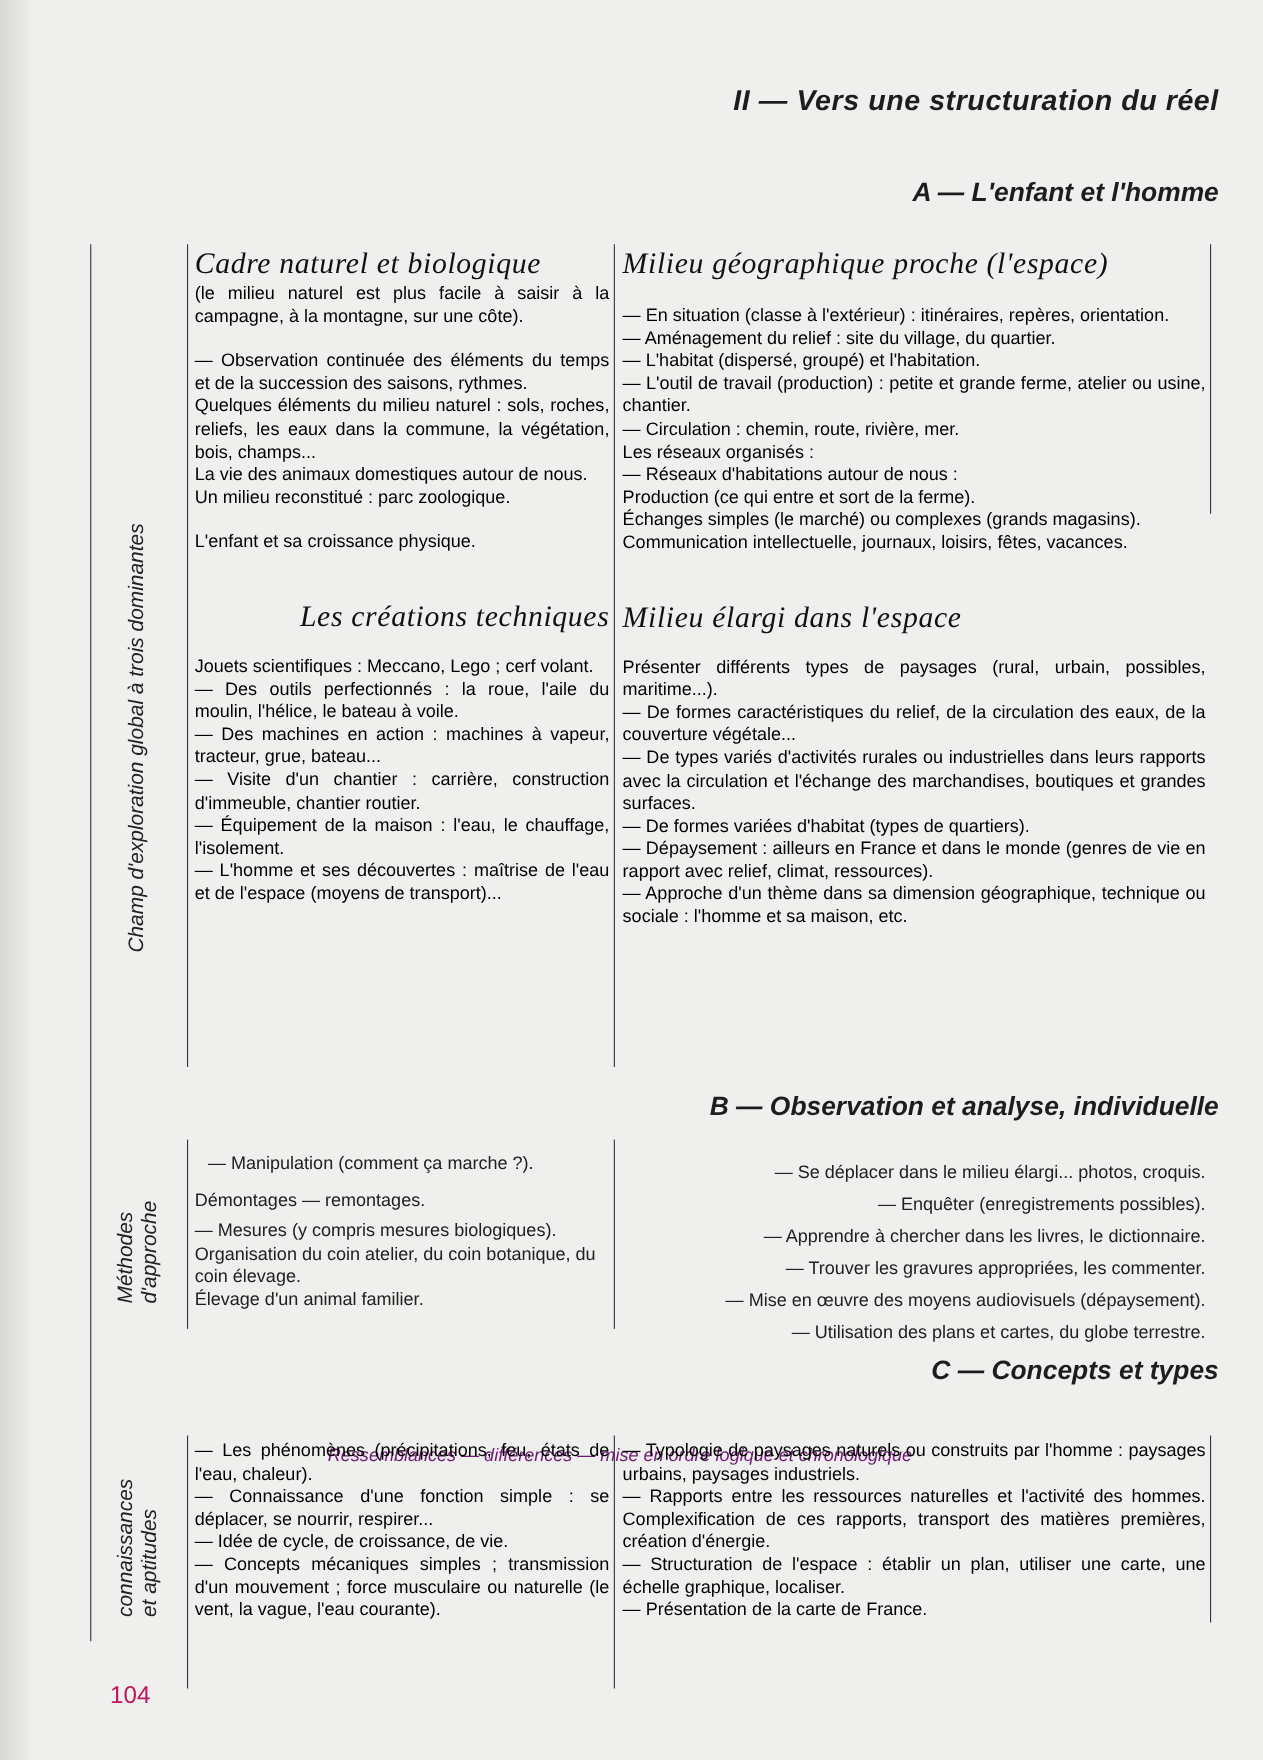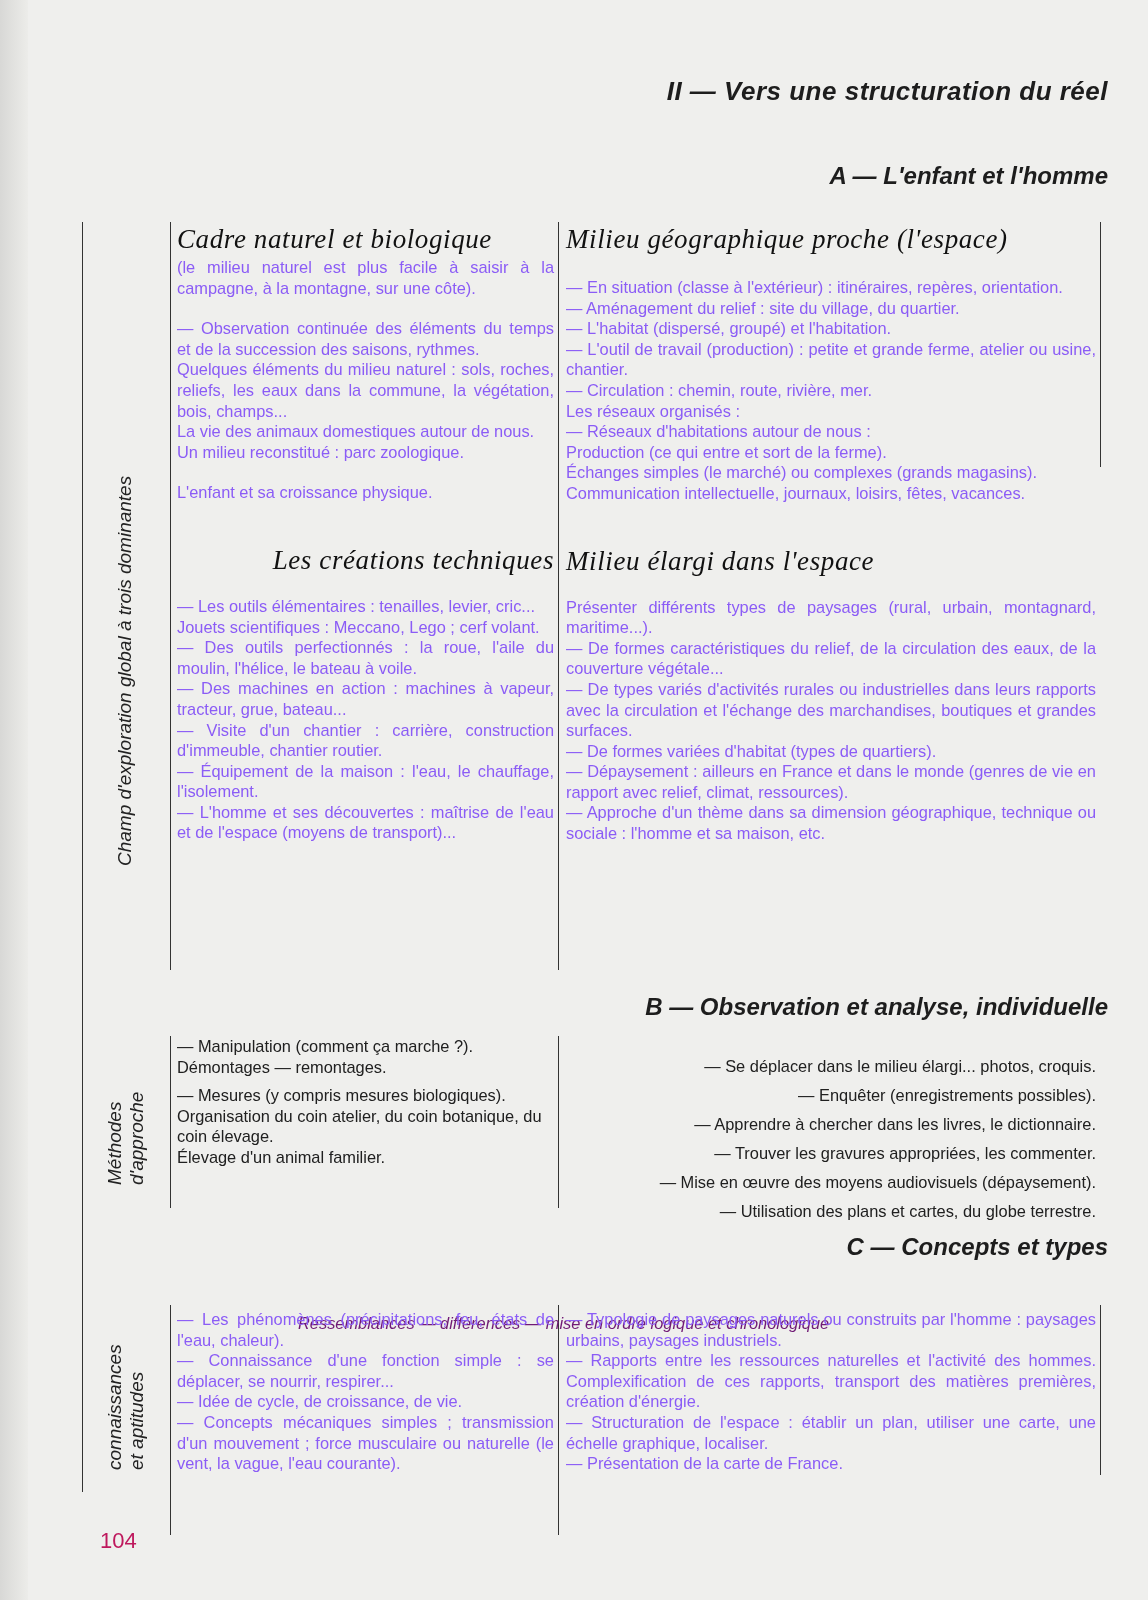--- a/index.html
+++ b/index.html
@@ -24,21 +24,21 @@
   .vline { position: absolute; width: 1px; background: #333; }
   .side-label {
     position: absolute; font-style: italic; font-size: 19px; color: #222;
     transform-origin: left top; transform: rotate(-90deg); white-space: nowrap; line-height: 26px;
   }
   .col-head {
     font-family: "Liberation Serif", serif; font-style: italic; font-size: 27px; color: #111;
     white-space: nowrap; letter-spacing: 0.6px;
   }
   .para {
-    font-size: 16.4px; line-height: 20.6px; text-align: justify; color: #8b5cf6;
+    font-size: 16.4px; line-height: 20.6px; text-align: justify; color: #000000;
   }
   .para p { margin: 0; }
   .para p.gap { margin-top: 20px; }
   .cond {
     font-size: 16.4px; line-height: 20.6px; color: #202020; font-stretch: condensed;
   }
   .b-list p { margin: 0 0 8.5px 0; }
   .rib {
     font-style: italic; font-size: 16.4px; color: #701a75; white-space: nowrap; margin-top: 36px;
   }
@@ -73,21 +73,20 @@
   <div class="para" style="margin-top:2px;">
     <p>(le milieu naturel est plus facile à saisir à la campagne, à la montagne, sur une côte).</p>
     <p class="gap">— Observation continuée des éléments du temps et de la succession des saisons, rythmes.</p>
     <p>Quelques éléments du milieu naturel : sols, roches, reliefs, les eaux dans la commune, la végétation, bois, champs...</p>
     <p>La vie des animaux domestiques autour de nous.</p>
     <p>Un milieu reconstitué : parc zoologique.</p>
     <p class="gap">L'enfant et sa croissance physique.</p>
   </div>
   <div class="col-head" style="margin-top:42px;text-align:right;">Les créations techniques</div>
   <div class="para" style="margin-top:20px;">
-    <p>— Les outils élémentaires : tenailles, levier, cric...</p>
     <p>Jouets scientifiques : Meccano, Lego ; cerf volant.</p>
     <p>— Des outils perfectionnés : la roue, l'aile du moulin, l'hélice, le bateau à voile.</p>
     <p>— Des machines en action : machines à vapeur, tracteur, grue, bateau...</p>
     <p>— Visite d'un chantier : carrière, construction d'immeuble, chantier routier.</p>
     <p>— Équipement de la maison : l'eau, le chauffage, l'isolement.</p>
     <p>— L'homme et ses découvertes : maîtrise de l'eau et de l'espace (moyens de transport)...</p>
   </div>
 </div>
 
 <div class="abs" style="left:566px; top:224px; width:530px;">
@@ -99,32 +98,32 @@
     <p>— L'outil de travail (production) : petite et grande ferme, atelier ou usine, chantier.</p>
     <p>— Circulation : chemin, route, rivière, mer.</p>
     <p>Les réseaux organisés :</p>
     <p>— Réseaux d'habitations autour de nous :</p>
     <p>Production (ce qui entre et sort de la ferme).</p>
     <p>Échanges simples (le marché) ou complexes (grands magasins).</p>
     <p>Communication intellectuelle, journaux, loisirs, fêtes, vacances.</p>
   </div>
   <div class="col-head" style="margin-top:42px;">Milieu élargi dans l'espace</div>
   <div class="para" style="margin-top:20px;">
-    <p>Présenter différents types de paysages (rural, urbain, montagnard, maritime...).</p>
+    <p>Présenter différents types de paysages (rural, urbain, possibles, maritime...).</p>
     <p>— De formes caractéristiques du relief, de la circulation des eaux, de la couverture végétale...</p>
     <p>— De types variés d'activités rurales ou industrielles dans leurs rapports avec la circulation et l'échange des marchandises, boutiques et grandes surfaces.</p>
     <p>— De formes variées d'habitat (types de quartiers).</p>
     <p>— Dépaysement : ailleurs en France et dans le monde (genres de vie en rapport avec relief, climat, ressources).</p>
     <p>— Approche d'un thème dans sa dimension géographique, technique ou sociale : l'homme et sa maison, etc.</p>
   </div>
 </div>
 
 <div class="abs section-title" style="top:993px;">B — Observation et analyse, individuelle</div>
 <div class="abs cond b-list" style="left:177px; top:1036px; width:377px;">
-  <p style="margin:0;">— Manipulation (comment ça marche ?).</p>
+  <p style="margin:12px;">— Manipulation (comment ça marche ?).</p>
   <p style="margin:0 0 8px 0;">Démontages — remontages.</p>
   <p style="margin:0;">— Mesures (y compris mesures biologiques).</p>
   <p style="margin:0;">Organisation du coin atelier, du coin botanique, du coin élevage.</p>
   <p style="margin:0;">Élevage d'un animal familier.</p>
 </div>
 <div class="abs cond b-list" style="left:566px; top:1056px; width:530px;text-align:right;">
   <p>— Se déplacer dans le milieu élargi... photos, croquis.</p>
   <p>— Enquêter (enregistrements possibles).</p>
   <p>— Apprendre à chercher dans les livres, le dictionnaire.</p>
   <p>— Trouver les gravures appropriées, les commenter.</p>

